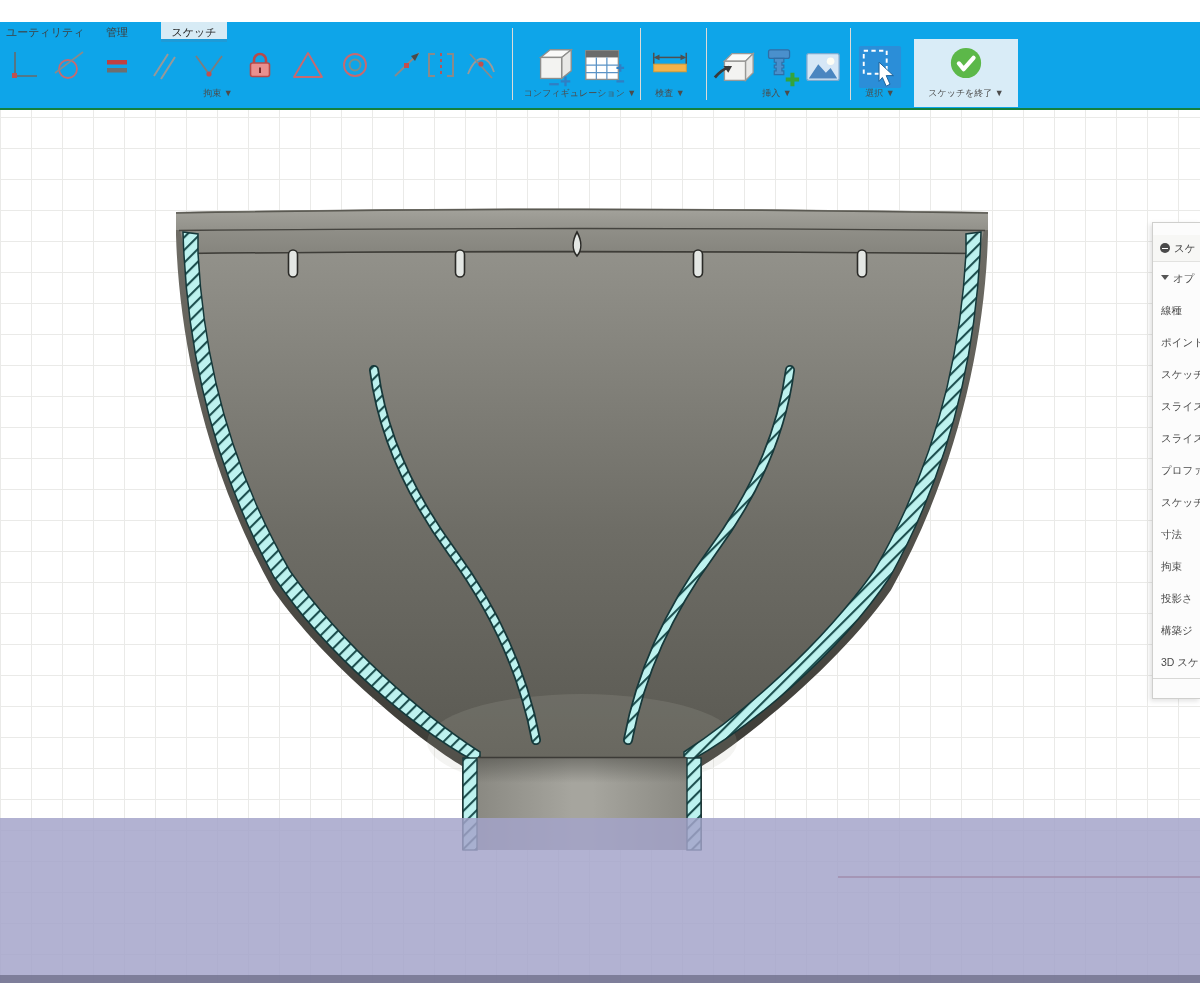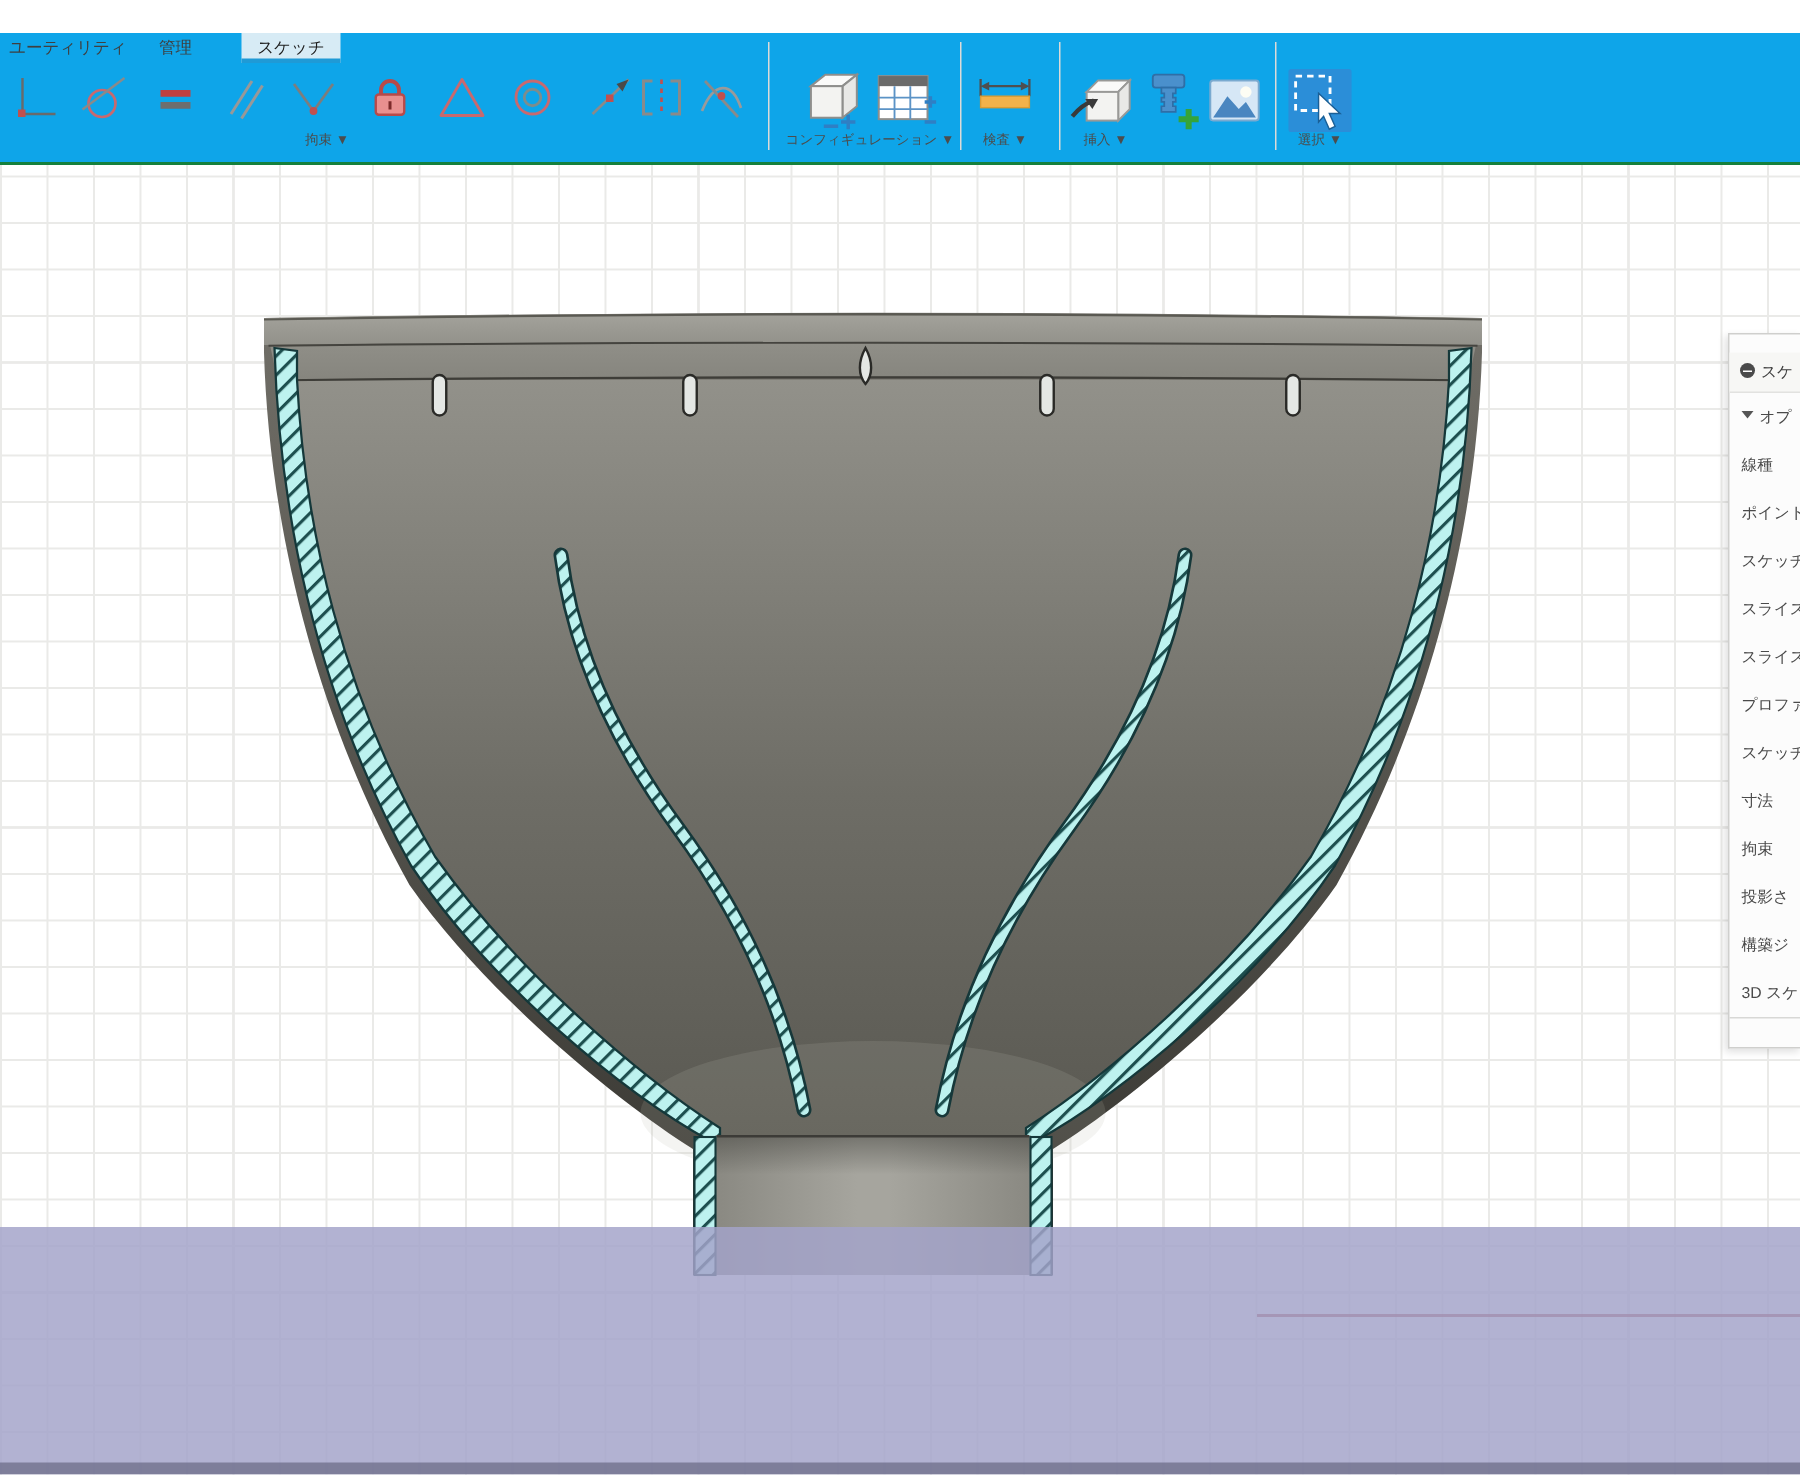--- a/index.html
+++ b/index.html
@@ -152,31 +152,38 @@
   <svg class="bicon" style="left:758px;" viewBox="0 0 46 46">
     <rect x="11" y="5" width="22" height="9" rx="2" fill="#4a90cc" stroke="#2f6ea6" stroke-width="1.3"></rect>
     <path d="M17 14 h10 v4 h-2 v3 h2 v3 h-2 v3 h2 v4 h-10 v-4 h2 v-3 h-2 v-3 h2 v-3 h-2 z" fill="#4a90cc" stroke="#2f6ea6" stroke-width="1.2"></path>
     <path d="M29 36 h14 M36 29 v14" stroke="#35a43a" stroke-width="4.2"></path>
   </svg>
   <svg class="bicon" style="left:804px;top:26px;width:38px;height:38px;" viewBox="0 0 40 40">
     <rect x="3" y="6" width="34" height="28" rx="2" fill="#d6e7f6" stroke="#7aaad0" stroke-width="1.4"></rect>
     <polygon points="5,32 15,17 23,26 28,21 35,32" fill="#4a86c0"></polygon>
     <circle cx="28" cy="14" r="4" fill="#fdfdf4"></circle>
   </svg>
-  <div class="tlabel" style="left:705px;width:64px;">挿入 ▼</div>
+  <div class="tlabel" style="left:745px;width:64px;">挿入 ▼</div>
 
   <div class="tsep" style="left:850px;"></div>
 
   <svg class="bicon" style="left:858px;" viewBox="0 0 46 46">
     <rect x="1" y="1" width="44" height="44" rx="2" fill="#2b8ed8"></rect>
     <rect x="6" y="6" width="24" height="24" fill="none" stroke="#ffffff" stroke-width="2" stroke-dasharray="4.5,3.5"></rect>
     <polygon points="22,18 37,32 29.5,32 33.5,41 29.5,43 25.5,34 22,38" fill="#ffffff" stroke="#1a5f96" stroke-width="1"></polygon>
   </svg>
   <div class="tlabel" style="left:848px;width:64px;">選択 ▼</div>
 
+  <div class="finish-region">
+    <svg style="position:absolute;left:35px;top:7px;width:34px;height:34px;" viewBox="0 0 36 36">
+      <circle cx="18" cy="18" r="16" fill="#5cb849"></circle>
+      <path d="M10.5 18.5 l5 6 l10.5 -12" stroke="#ffffff" stroke-width="4.5" fill="none" stroke-linecap="round" stroke-linejoin="round"></path>
+    </svg>
+    <div class="tlabel">スケッチを終了 ▼</div>
+  </div>
 </div>
 
 <div class="canvas"></div>
 
 <svg class="model-svg" viewBox="0 86 1200 897">
   <defs>
     <pattern id="hatch" width="9" height="9" patternUnits="userSpaceOnUse" patternTransform="rotate(45)">
       <rect width="9" height="9" fill="#bdf2ef"></rect>
       <line x1="1" y1="0" x2="1" y2="9" stroke="#1d4f4f" stroke-width="2.2"></line>
     </pattern>

